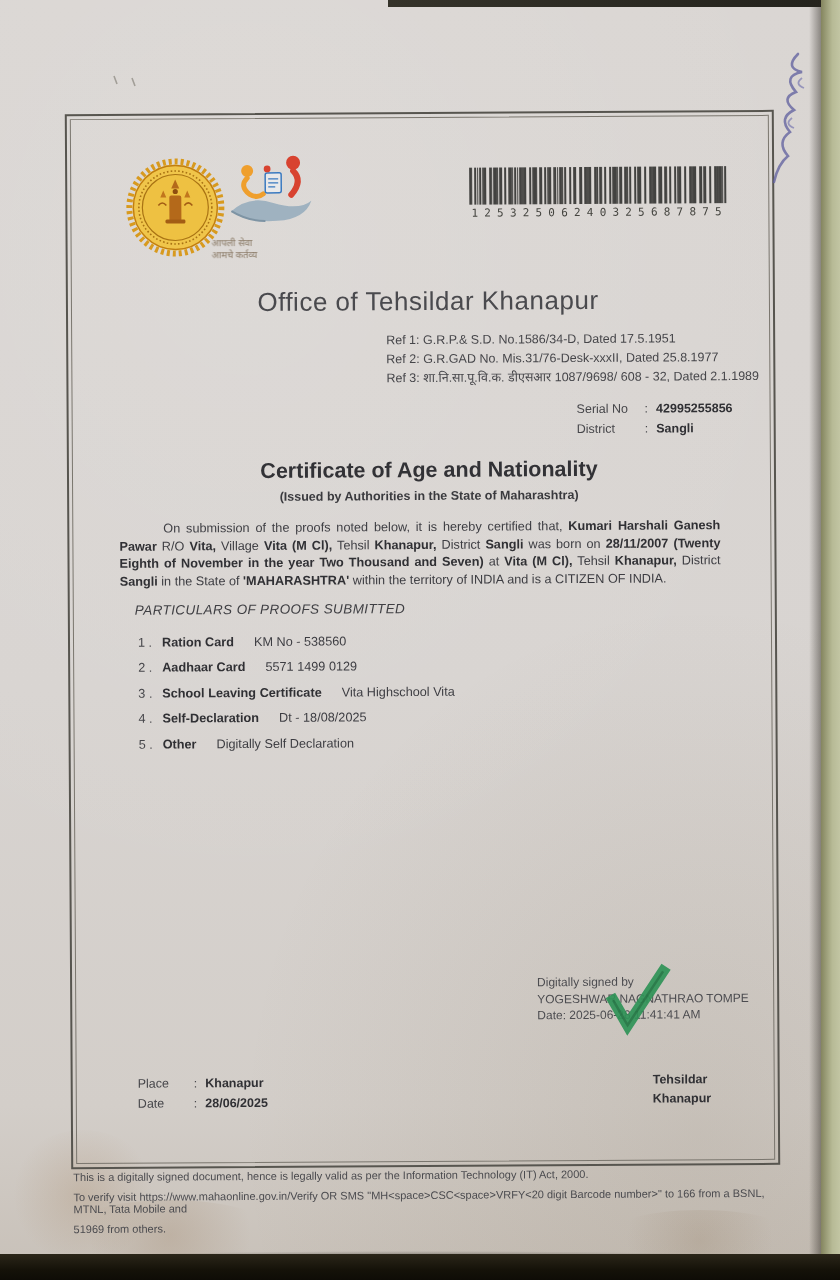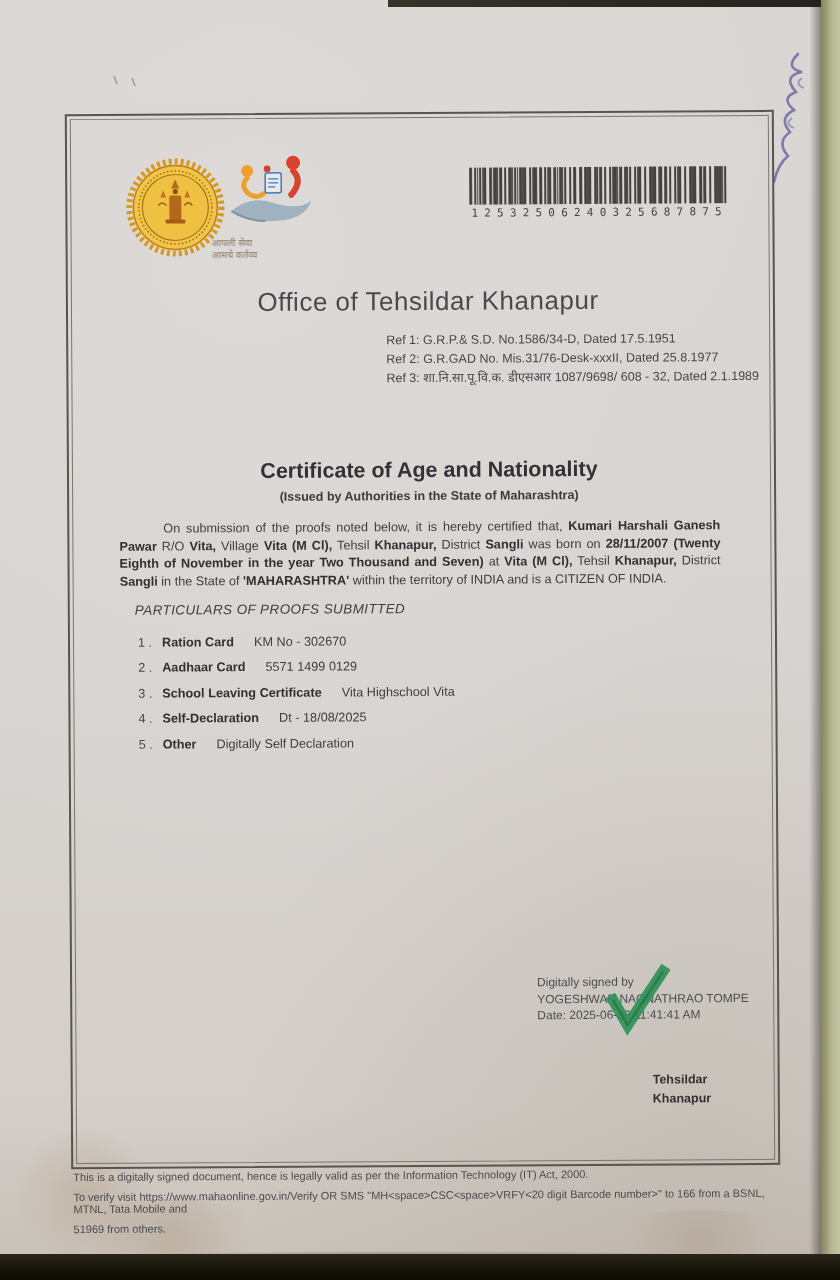--- a/index.html
+++ b/index.html
@@ -125,46 +125,62 @@
     <div class="barcode-digits">12532506240325687875</div>
 
     <div class="t office-title">Office of Tehsildar Khanapur</div>
 
     <div class="t refs">
         <div>Ref 1: G.R.P.&amp; S.D. No.1586/34-D, Dated 17.5.1951</div>
         <div>Ref 2: G.R.GAD No. Mis.31/76-Desk-xxxII, Dated 25.8.1977</div>
         <div>Ref 3: शा.नि.सा.पू.वि.क. डीएसआर 1087/9698/ 608 - 32, Dated 2.1.1989</div>
       </div>
 
+    <div class="t kv kv-right">
+      <div>
+        <span class="kl">Serial No</span><span class="ks">:</span><span class="b">42995255856</span>
+      </div>
+      <div>
+        <span class="kl">District</span><span class="ks">:</span><span class="b">Sangli</span>
+      </div>
+    </div>
 
     <div class="t cert-title">Certificate of Age and Nationality</div>
     <div class="t cert-sub">(Issued by Authorities in the State of Maharashtra)</div>
 
     <div class="t body-par"><span>On submission of the proofs noted below, it is hereby certified that, </span><span class="b">Kumari Harshali Ganesh Pawar</span><span> R/O </span><span class="b">Vita,</span><span> Village </span><span class="b">Vita (M Cl),</span><span> Tehsil </span><span class="b">Khanapur,</span><span> District </span><span class="b">Sangli</span><span> was born on </span><span class="b">28/11/2007 (Twenty Eighth of November in the year Two Thousand and Seven)</span><span> at </span><span class="b">Vita (M Cl),</span><span> Tehsil </span><span class="b">Khanapur,</span><span> District </span><span class="b">Sangli</span><span> in the State of </span><span class="b">'MAHARASHTRA'</span><span> within the territory of INDIA and is a CITIZEN OF INDIA.</span></div>
 
     <div class="t proofs-h">PARTICULARS OF PROOFS SUBMITTED</div>
 
     <div class="t proofs">
-        <div class="proof-row"><span class="pnum">1 .</span><span class="plabel">Ration Card</span><span class="pval">KM No - 302670</span></div>
+        <div class="proof-row"><span class="pnum">1 .</span><span class="plabel">Ration Card</span><span class="pval">KM No - 538560</span></div>
         <div class="proof-row"><span class="pnum">2 .</span><span class="plabel">Aadhaar Card</span><span class="pval">5571 1499 0129</span></div>
         <div class="proof-row"><span class="pnum">3 .</span><span class="plabel">School Leaving Certificate</span><span class="pval">Vita Highschool Vita</span></div>
         <div class="proof-row"><span class="pnum">4 .</span><span class="plabel">Self-Declaration</span><span class="pval">Dt - 18/08/2025</span></div>
         <div class="proof-row"><span class="pnum">5 .</span><span class="plabel">Other</span><span class="pval">Digitally Self Declaration</span></div>
       </div>
 
     <div class="t sig">
       <div>Digitally signed by</div>
       <div>YOGESHWAR NAGNATHRAO TOMPE</div>
       <div>Date: 2025-06-28 11:41:41 AM</div>
     </div>
     <svg class="check" viewBox="0 0 66 76">
       <path d="M10 40 L26 64 L58 8" fill="none" stroke-width="11" stroke-linecap="square" opacity="0.92" stroke="#2f9357"></path>
       <path d="M10 40 L26 64 L58 8" fill="none" stroke="#1c5c36" stroke-width="2.5" opacity="0.45"></path>
     </svg>
 
+    <div class="t kv kv-left" style="left:135px;top:1072px;">
+      <div>
+        <span class="kl">Place</span><span class="ks">:</span><span class="b">Khanapur</span>
+      </div>
+      <div>
+        <span class="kl">Date</span><span class="ks">:</span><span class="b">28/06/2025</span>
+      </div>
+    </div>
 
     <div class="t signatory">
         <div>Tehsildar</div>
         <div>Khanapur</div>
       </div>
 
     <div class="t footer">
         <div>This is a digitally signed document, hence is legally valid as per the Information Technology (IT) Act, 2000.</div>
         <div>To verify visit https://www.mahaonline.gov.in/Verify OR SMS "MH&lt;space&gt;CSC&lt;space&gt;VRFY&lt;20 digit Barcode number&gt;" to 166 from a BSNL, MTNL, Tata Mobile and</div>
         <div>51969 from others.</div>

